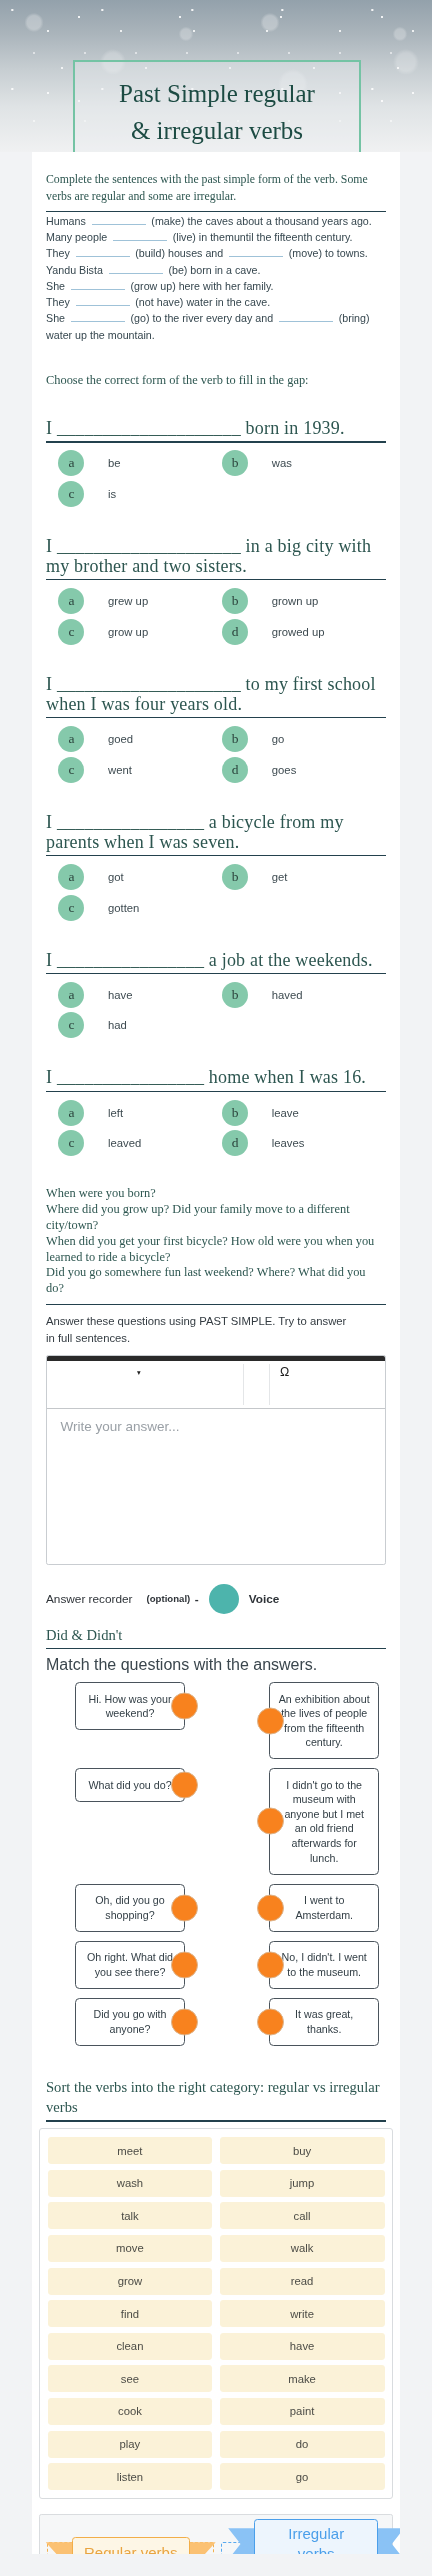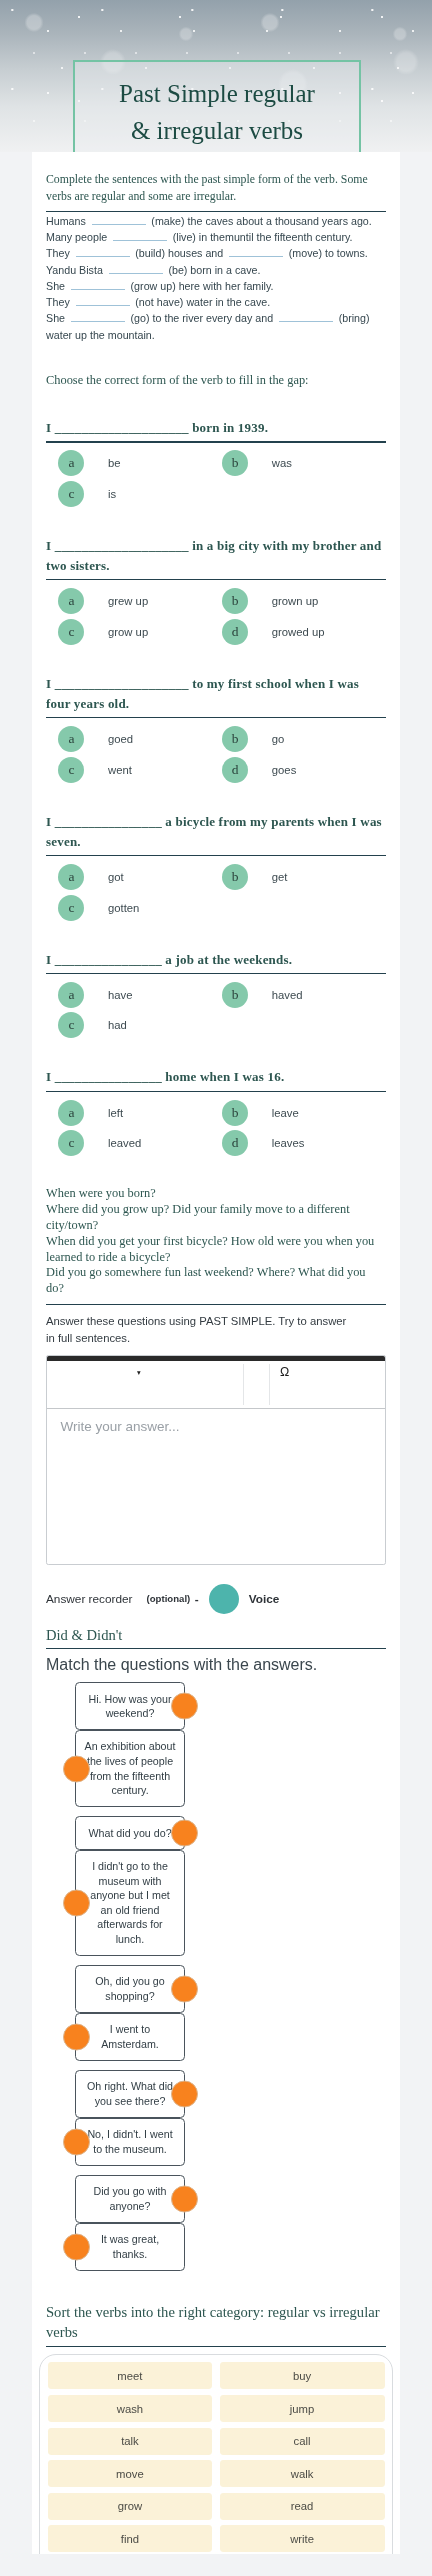--- a/index.html
+++ b/index.html
@@ -49,21 +49,21 @@
   .instr{font-size:11.8px;line-height:17px;margin:19px 0 5.6px;}
 
   
   #fill-lines{margin-top:1px;}
   .fill-line{font-size:10.7px;line-height:16.3px;color:#36474f;}
   .blank{display:inline-block;width:54px;height:7.3px;border-bottom:1.1px solid #9fc2d8;margin:0 2.8px;}
 
   
   .mcq-instr{margin-top:28px;font-size:12.4px;line-height:18px;}
   .mcq-block{margin-top:29px;}
-  .mcq-prompt{font-size:13px;line-height:20px;letter-spacing:0.2px;font-weight:bold;}
+  .mcq-prompt{font-size:18px;line-height:20px;letter-spacing:0.2px;}
   .mcq-rule{height:1.1px;background:#23414d;margin-top:3.4px;}
   .options{display:grid;grid-template-columns:1fr 1fr;row-gap:4.5px;margin:7.9px 0 0 12.4px;}
   .option{display:flex;align-items:center;gap:23.6px;min-height:26px;cursor:pointer;}
   .letter{width:26px;height:26px;border-radius:50%;background:#85c9ab;color:#2b433c;
     font-family:cursive;font-size:13.5px;display:flex;align-items:center;justify-content:center;flex:0 0 26px;}
   .option-label{font-size:11.3px;color:#3d4a50;}
 
   
   .open-qs{margin-top:30px;font-size:12.4px;line-height:15.8px;}
   .open-rule{margin-top:6.8px;}
@@ -83,42 +83,42 @@
   .rec-opt{font-size:9.6px;font-weight:700;color:#2e3338;margin-left:14px;}
   .rec-dash{font-size:11.8px;font-weight:700;color:#2e3338;margin-left:4.5px;}
   .voice-circle{width:30px;height:30px;border-radius:50%;background:#4db4ac;margin-left:10px;cursor:pointer;}
   .voice-label{font-size:11.8px;font-weight:700;color:#2e3338;margin-left:10px;}
 
   
   .section-heading{margin:11.3px 0 0;font-weight:400;font-size:14.6px;line-height:20px;}
   .heading-rule{margin-top:3.4px;}
   .match-instr{font-size:16px;color:#3a464d;margin:7.9px 0 0;line-height:15.8px;}
   #match-list{margin-top:9px;display:flex;flex-direction:column;gap:9px;padding:0 6.8px 0 29px;}
-  .match-row{display:flex;justify-content:space-between;align-items:flex-start;flex-direction:column;}
+  .match-row{display:flex;justify-content:space-between;align-items:flex-start;}
   .mcard{position:relative;width:110px;box-sizing:border-box;border:0.8px solid #4a545c;border-radius:4.5px;
     background:#fff;padding:8.4px 6.8px;font-size:10.7px;line-height:14.6px;color:#323e45;text-align:center;cursor:pointer;}
   .mcard .dot{position:absolute;width:25px;height:25px;border-radius:50%;background:#f8821e;
     border:1.1px solid #ddb58d;top:50%;transform:translateY(-50%);cursor:pointer;}
   .mcard.q .dot{right:-13.5px;}
   .mcard.a .dot{left:-13.5px;}
 
   
   .sort-heading{margin-top:31.5px;}
-  .chips-card{margin:6.8px -6.8px 0;border:0.6px solid #d9dcdf;border-radius:17px;background:#fff;padding:7.9px 7.3px;}
+  .chips-card{margin:6.8px -6.8px 0;border:0.6px solid #d9dcdf;border-radius:3px;background:#fff;padding:7.9px 7.3px;}
   #chips{display:grid;grid-template-columns:1fr 1fr;gap:5.6px 7.3px;}
   .chip{height:27px;background:#fbf2d8;border-radius:3.4px;display:flex;align-items:center;justify-content:center;
     font-size:11.3px;color:#4c4c46;cursor:grab;}
 
   .zones-card{position:relative;margin:14.6px -6.8px 0;height:118px;border:0.6px solid #d9dcdf;border-radius:2.3px;background:#f6f7f8;}
   .zone{position:absolute;top:27px;height:82px;border-radius:2.3px;box-sizing:border-box;}
   .zone.regular{left:6.8px;width:167px;border:1.1px dashed #f2b04e;}
   .zone.irregular{left:181px;width:164px;border:1.1px dashed #58a9ef;}
   .ribbon{position:absolute;z-index:2;}
   .ribbon .wing{position:absolute;}
-  .ribbon-regular{left:31.5px;top:6px;width:118px;height:33px;}
+  .ribbon-regular{left:31.5px;top:22px;width:118px;height:33px;}
   .ribbon-regular .wing{top:5.6px;width:41px;height:27px;background:#fbc173;}
   .ribbon-irregular{left:214px;top:4.5px;width:124px;height:50px;}
   .ribbon-irregular .wing{top:9px;width:41px;height:31.5px;background:#8ac2f5;}
   .wing.l{left:-26px;clip-path:polygon(0 0,100% 0,100% 100%,0 100%,30% 50%);}
   .wing.r{right:-26px;clip-path:polygon(0 0,100% 0,70% 50%,100% 100%,0 100%);}
   .rlabel{position:absolute;inset:0;border-radius:3.4px;display:flex;align-items:center;justify-content:center;
     text-align:center;line-height:1.35;}
   .ribbon-regular .rlabel{background:#fdf6e6;border:1.1px solid #f2ae49;color:#e9a440;font-size:15px;}
   .ribbon-irregular .rlabel{background:#edf5fd;border:1.1px solid #4b9fea;color:#4b9fea;font-size:15px;padding:0 15.8px;}
 </style>

